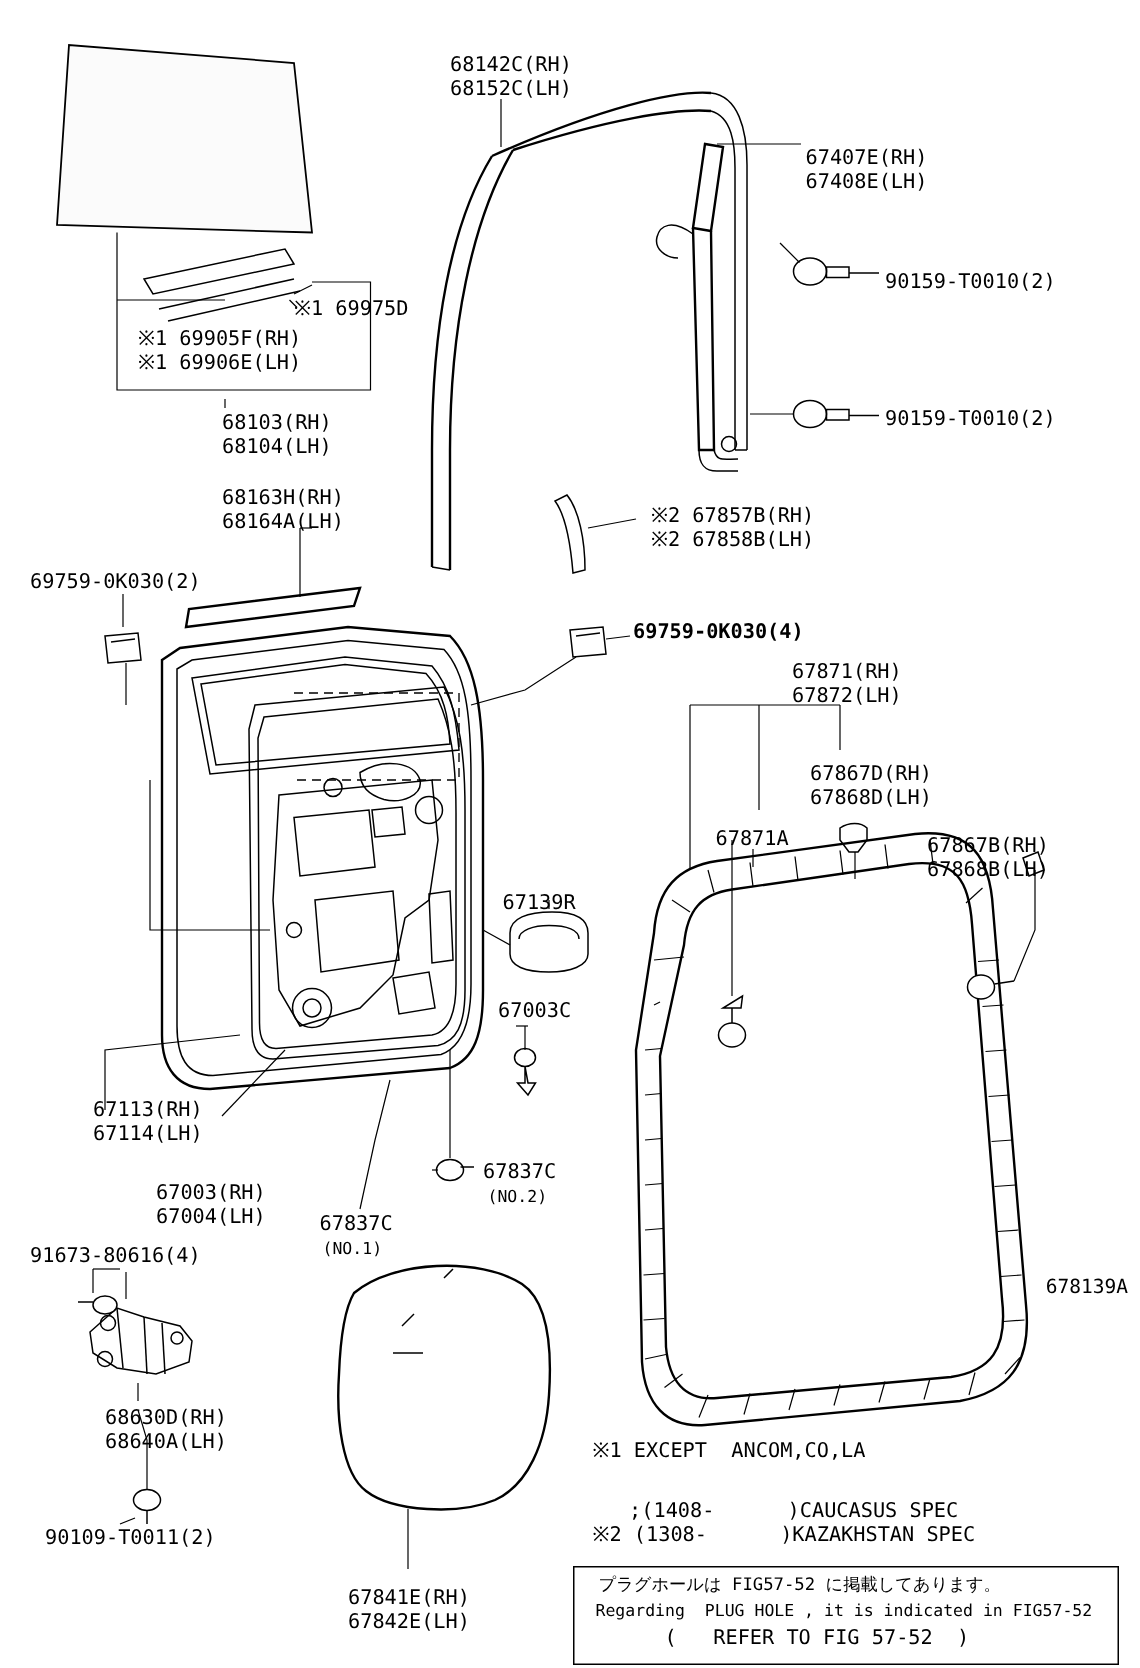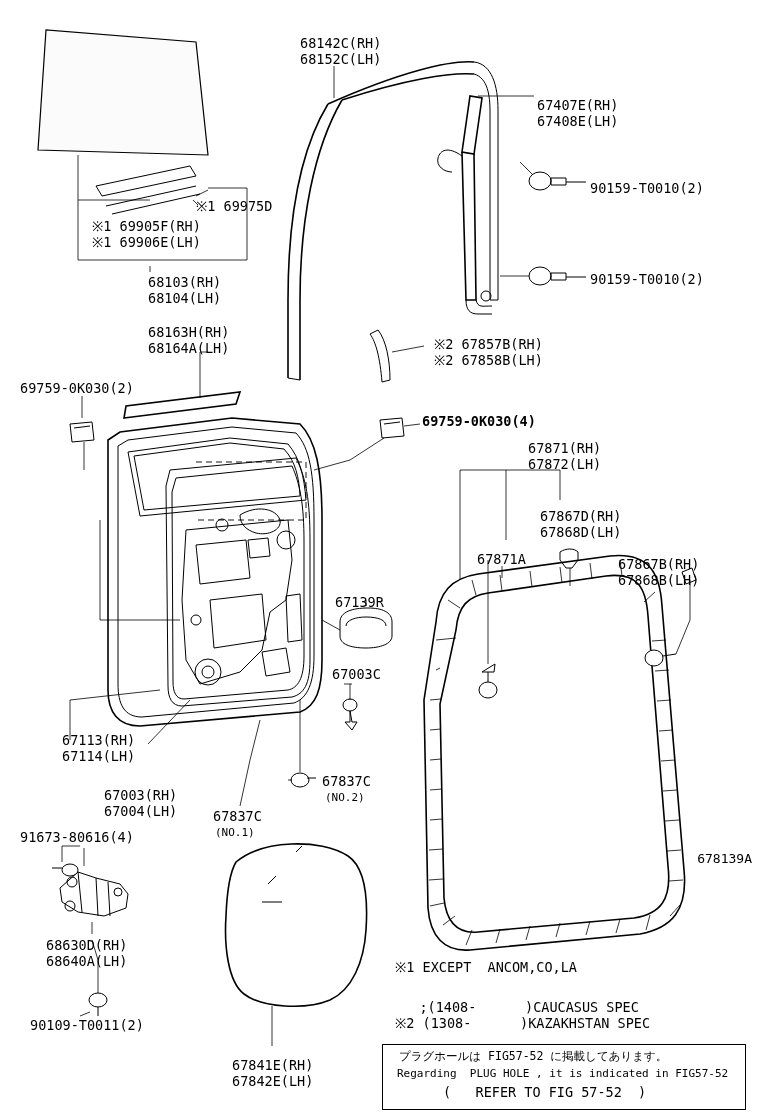--- a/index.html
+++ b/index.html
@@ -271,21 +271,21 @@
   <div class="lbl" style="left:332px;top:667px;">67003C</div>
   <div class="lbl" style="left:62px;top:733px;">67113(RH)
 67114(LH)</div>
   <div class="lbl" style="left:104px;top:788px;">67003(RH)
 67004(LH)</div>
   <div class="lbl" style="left:322px;top:774px;">67837C</div>
   <div class="lbl small" style="left:325px;top:791px;">(NO.2)</div>
   <div class="lbl" style="left:213px;top:809px;">67837C</div>
   <div class="lbl small" style="left:215px;top:826px;">(NO.1)</div>
   <div class="lbl" style="left:20px;top:830px;">91673-80616(4)</div>
-  <div class="lbl" style="left:46px;top:938px;">68630D(RH)
+  <div class="lbl" style="left:70px;top:938px;">68630D(RH)
 68640A(LH)</div>
   <div class="lbl" style="left:30px;top:1018px;">90109-T0011(2)</div>
   <div class="lbl" style="left:232px;top:1058px;">67841E(RH)
 67842E(LH)</div>
 
   <div class="lbl" style="left:395px;top:960px;">※1 EXCEPT  ANCOM,CO,LA</div>
   <div class="lbl" style="left:395px;top:1016px;">※2 (1308-      )KAZAKHSTAN SPEC</div>
   <div class="lbl" style="left:395px;top:1000px;">   ;(1408-      )CAUCASUS SPEC</div>
 
   <div class="note-box" style="left:382px;top:1044px;width:362px;height:64px;">

